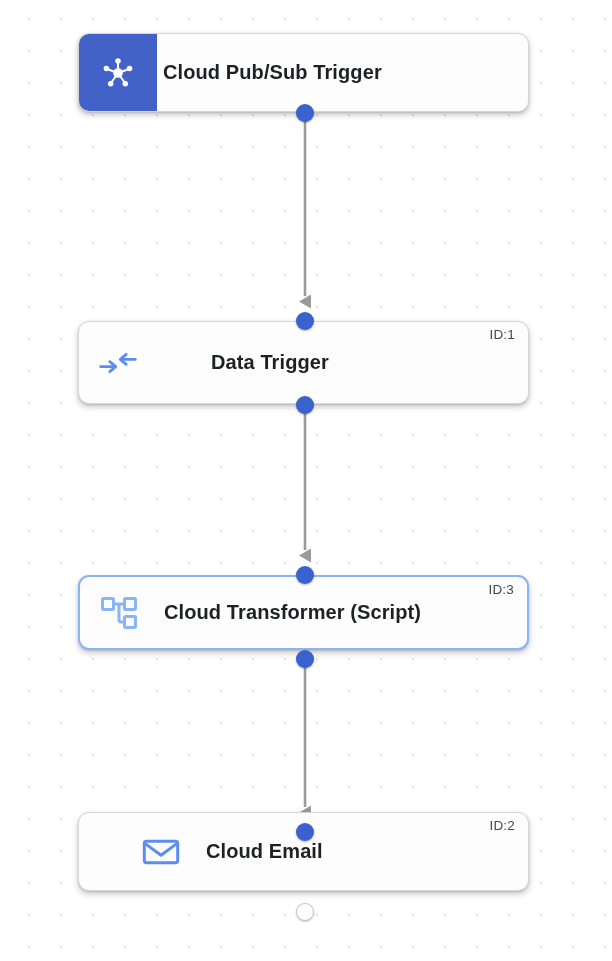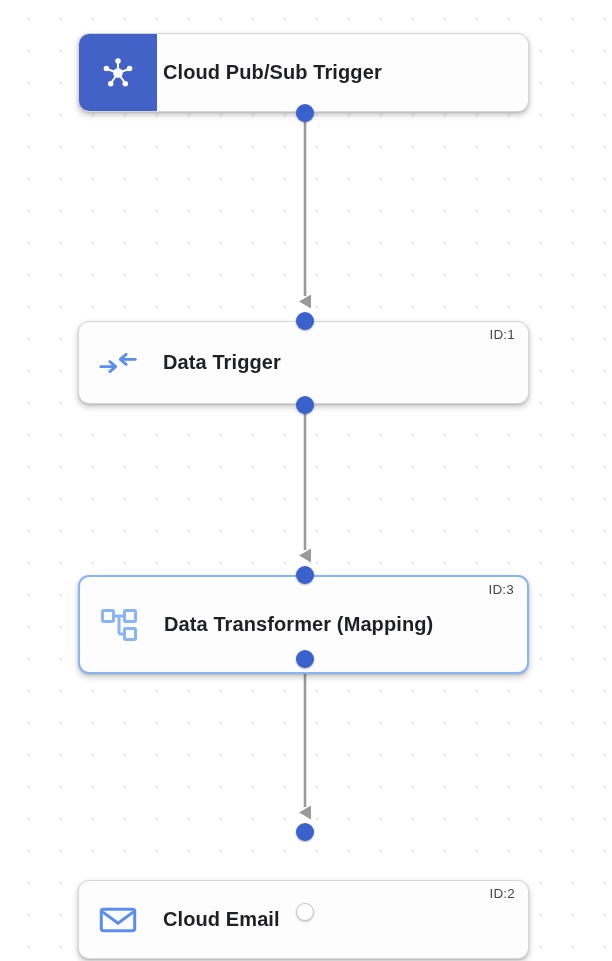--- a/index.html
+++ b/index.html
@@ -153,63 +153,63 @@
           <circle cx="7.8" cy="15.3" r="2.9"></circle>
         </g>
       </svg>
     </div>
     <div class="node-body">
       <span class="node-label">Cloud Pub/Sub Trigger</span>
     </div>
   </div>
   <div class="port filled" style="top:104px;"></div>
 
-  <div class="node" style="top:321px; height:83px;">
+  <div class="node" style="top:321px; height:83px;gap:48px;">
     <div class="node-icon-panel">
       <svg width="40" height="34" viewBox="0 0 44 34">
         <g stroke="#5b8def" stroke-width="3.1" stroke-linecap="round" stroke-linejoin="round" fill="none">
 
           <line x1="3" y1="21" x2="18" y2="21"></line>
           <polyline points="13,15.5 19.5,21 13,26.5"></polyline>
 
           <line x1="41" y1="13" x2="26" y2="13"></line>
           <polyline points="31,7.5 24.5,13 31,18.5"></polyline>
         </g>
       </svg>
     </div>
     <div class="node-body">
       <span class="node-id">ID:1</span>
       <span class="node-label">Data Trigger</span>
     </div>
   </div>
   <div class="port filled" style="top:312px;"></div>
   <div class="port filled" style="top:396px;"></div>
 
-  <div class="node selected" style="top:575px; height:99px;">
+  <div class="node selected" style="top:575px; height:75px;">
     <div class="node-icon-panel">
       <svg width="38" height="36" viewBox="0 0 38 36">
         <g fill="none" stroke="#8ab4f8" stroke-width="3">
           <rect x="2.5" y="3.5" width="11" height="11" rx="1.2"></rect>
           <rect x="24.5" y="3.5" width="11" height="11" rx="1.2"></rect>
           <rect x="24.5" y="21.5" width="11" height="11" rx="1.2"></rect>
           <line x1="13.5" y1="9" x2="24.5" y2="9"></line>
           <line x1="19" y1="9" x2="19" y2="27"></line>
           <line x1="19" y1="27" x2="24.5" y2="27"></line>
         </g>
       </svg>
     </div>
     <div class="node-body">
       <span class="node-id">ID:3</span>
-      <span class="node-label">Data Transformer (Mapping)</span>
+      <span class="node-label">Cloud Transformer (Script)</span>
     </div>
   </div>
   <div class="port filled" style="top:566px;"></div>
   <div class="port filled" style="top:650px;"></div>
 
-  <div class="node" style="top:880px; height:79px;">
+  <div class="node" style="top:812px; height:79px;padding-left:43px;">
     <div class="node-icon-panel">
       <svg width="38" height="30" viewBox="0 0 38 30">
         <rect x="2.3" y="4.3" width="33.4" height="21.4" rx="2.2" fill="none" stroke="#5b8def" stroke-width="3"></rect>
         <polyline points="4.6,7.6 19,18.2 33.4,7.6" fill="none" stroke="#5b8def" stroke-width="3" stroke-linecap="round" stroke-linejoin="round"></polyline>
       </svg>
     </div>
     <div class="node-body">
       <span class="node-id">ID:2</span>
       <span class="node-label">Cloud Email</span>
     </div>

